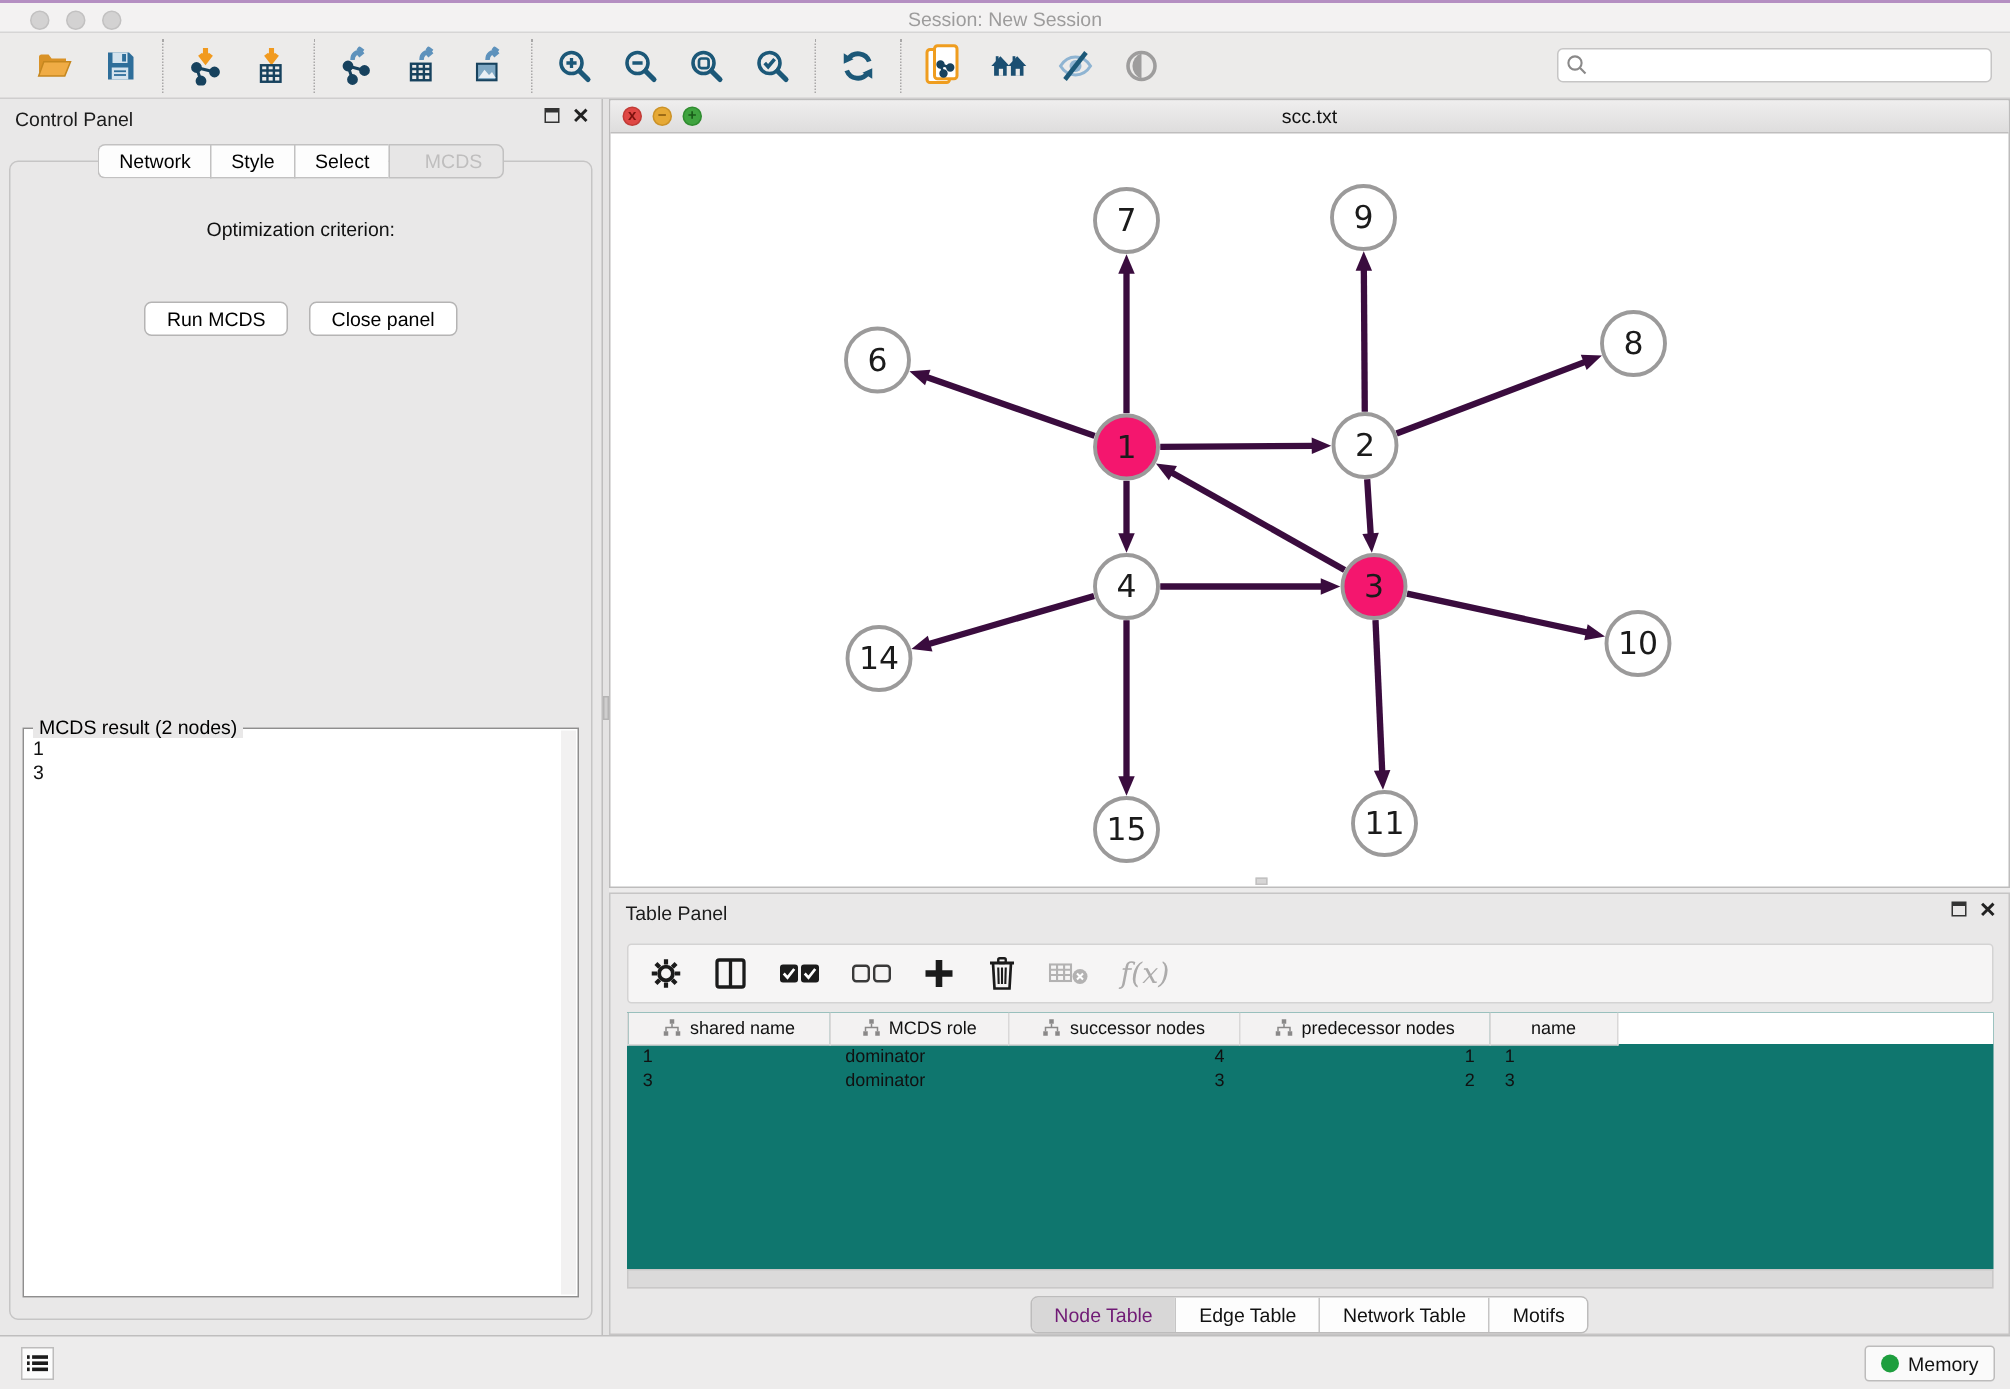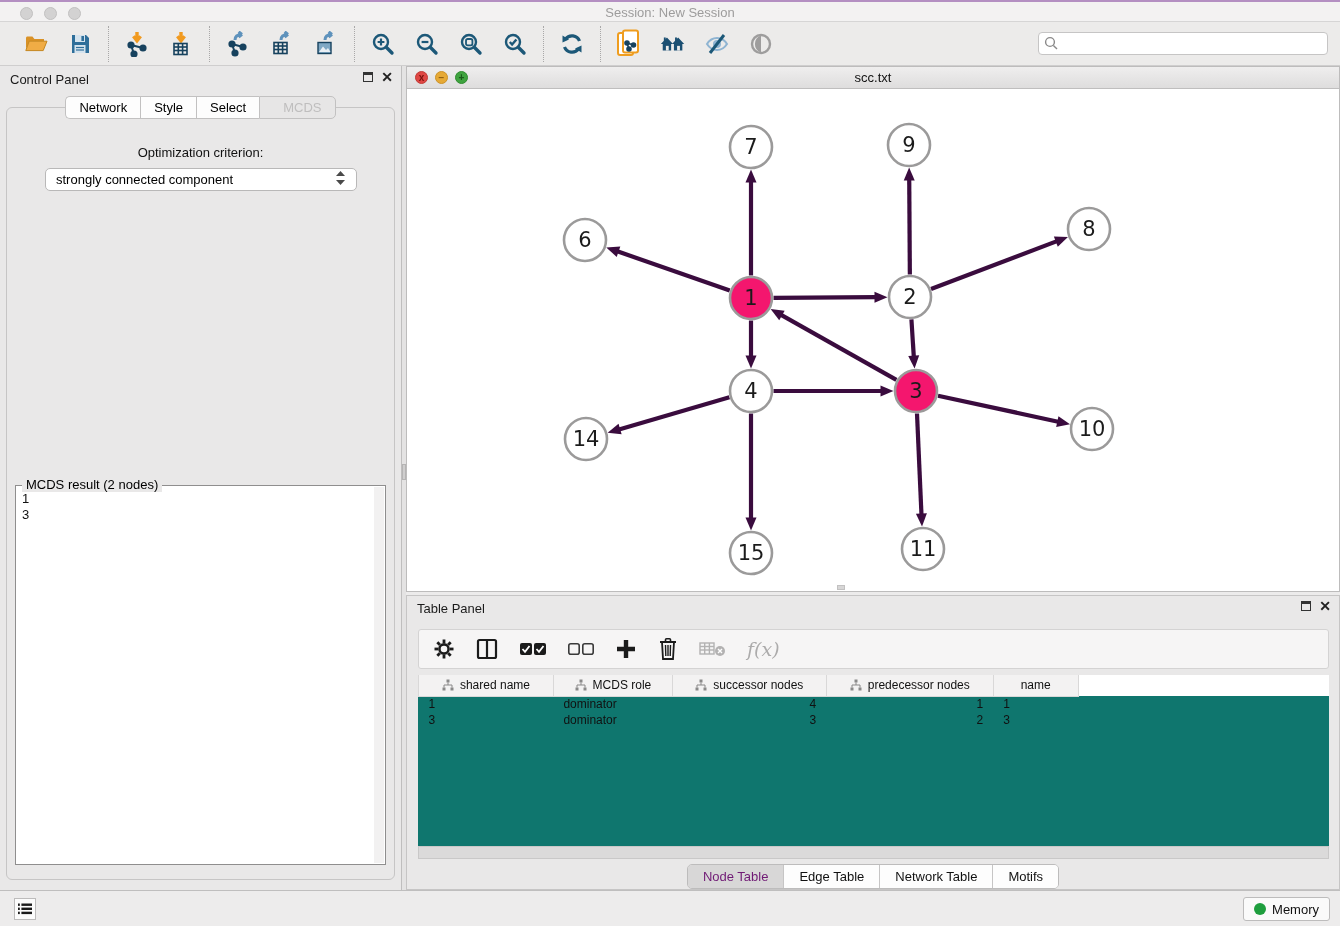--- a/index.html
+++ b/index.html
@@ -277,28 +277,23 @@
       </span>
     </div>
     <div id="cp-tabs">
         <span class="cp-tab">Network</span>
         <span class="cp-tab">Style</span>
         <span class="cp-tab">Select</span>
         <span class="cp-tab disabled-active">MCDS</span>
       </div>
     <div id="cp-body">
       <div id="criterion-label">Optimization criterion:</div>
-      <div id="criterion-select">
-        <span>strongly connected component</span>
-        <span class="stepper">
-          <svg width="11" height="16" viewBox="0 0 11 16">
-              <polygon points="5.5,1 10,6 1,6" fill="#4A4A4A"></polygon>
-              <polygon points="5.5,15 10,10 1,10" fill="#4A4A4A"></polygon>
-            </svg>
-        </span>
+      <div id="cp-buttons">
+        <button class="cp-btn">Run MCDS</button>
+        <button class="cp-btn">Close panel</button>
       </div>
       <div id="mcds-result">
         <span id="mcds-legend">MCDS result (2 nodes)</span>
         <div id="mcds-lines">
             <div>1</div>
             <div>3</div>
           </div>
         <div id="mcds-scroll"></div>
       </div>
     </div>

